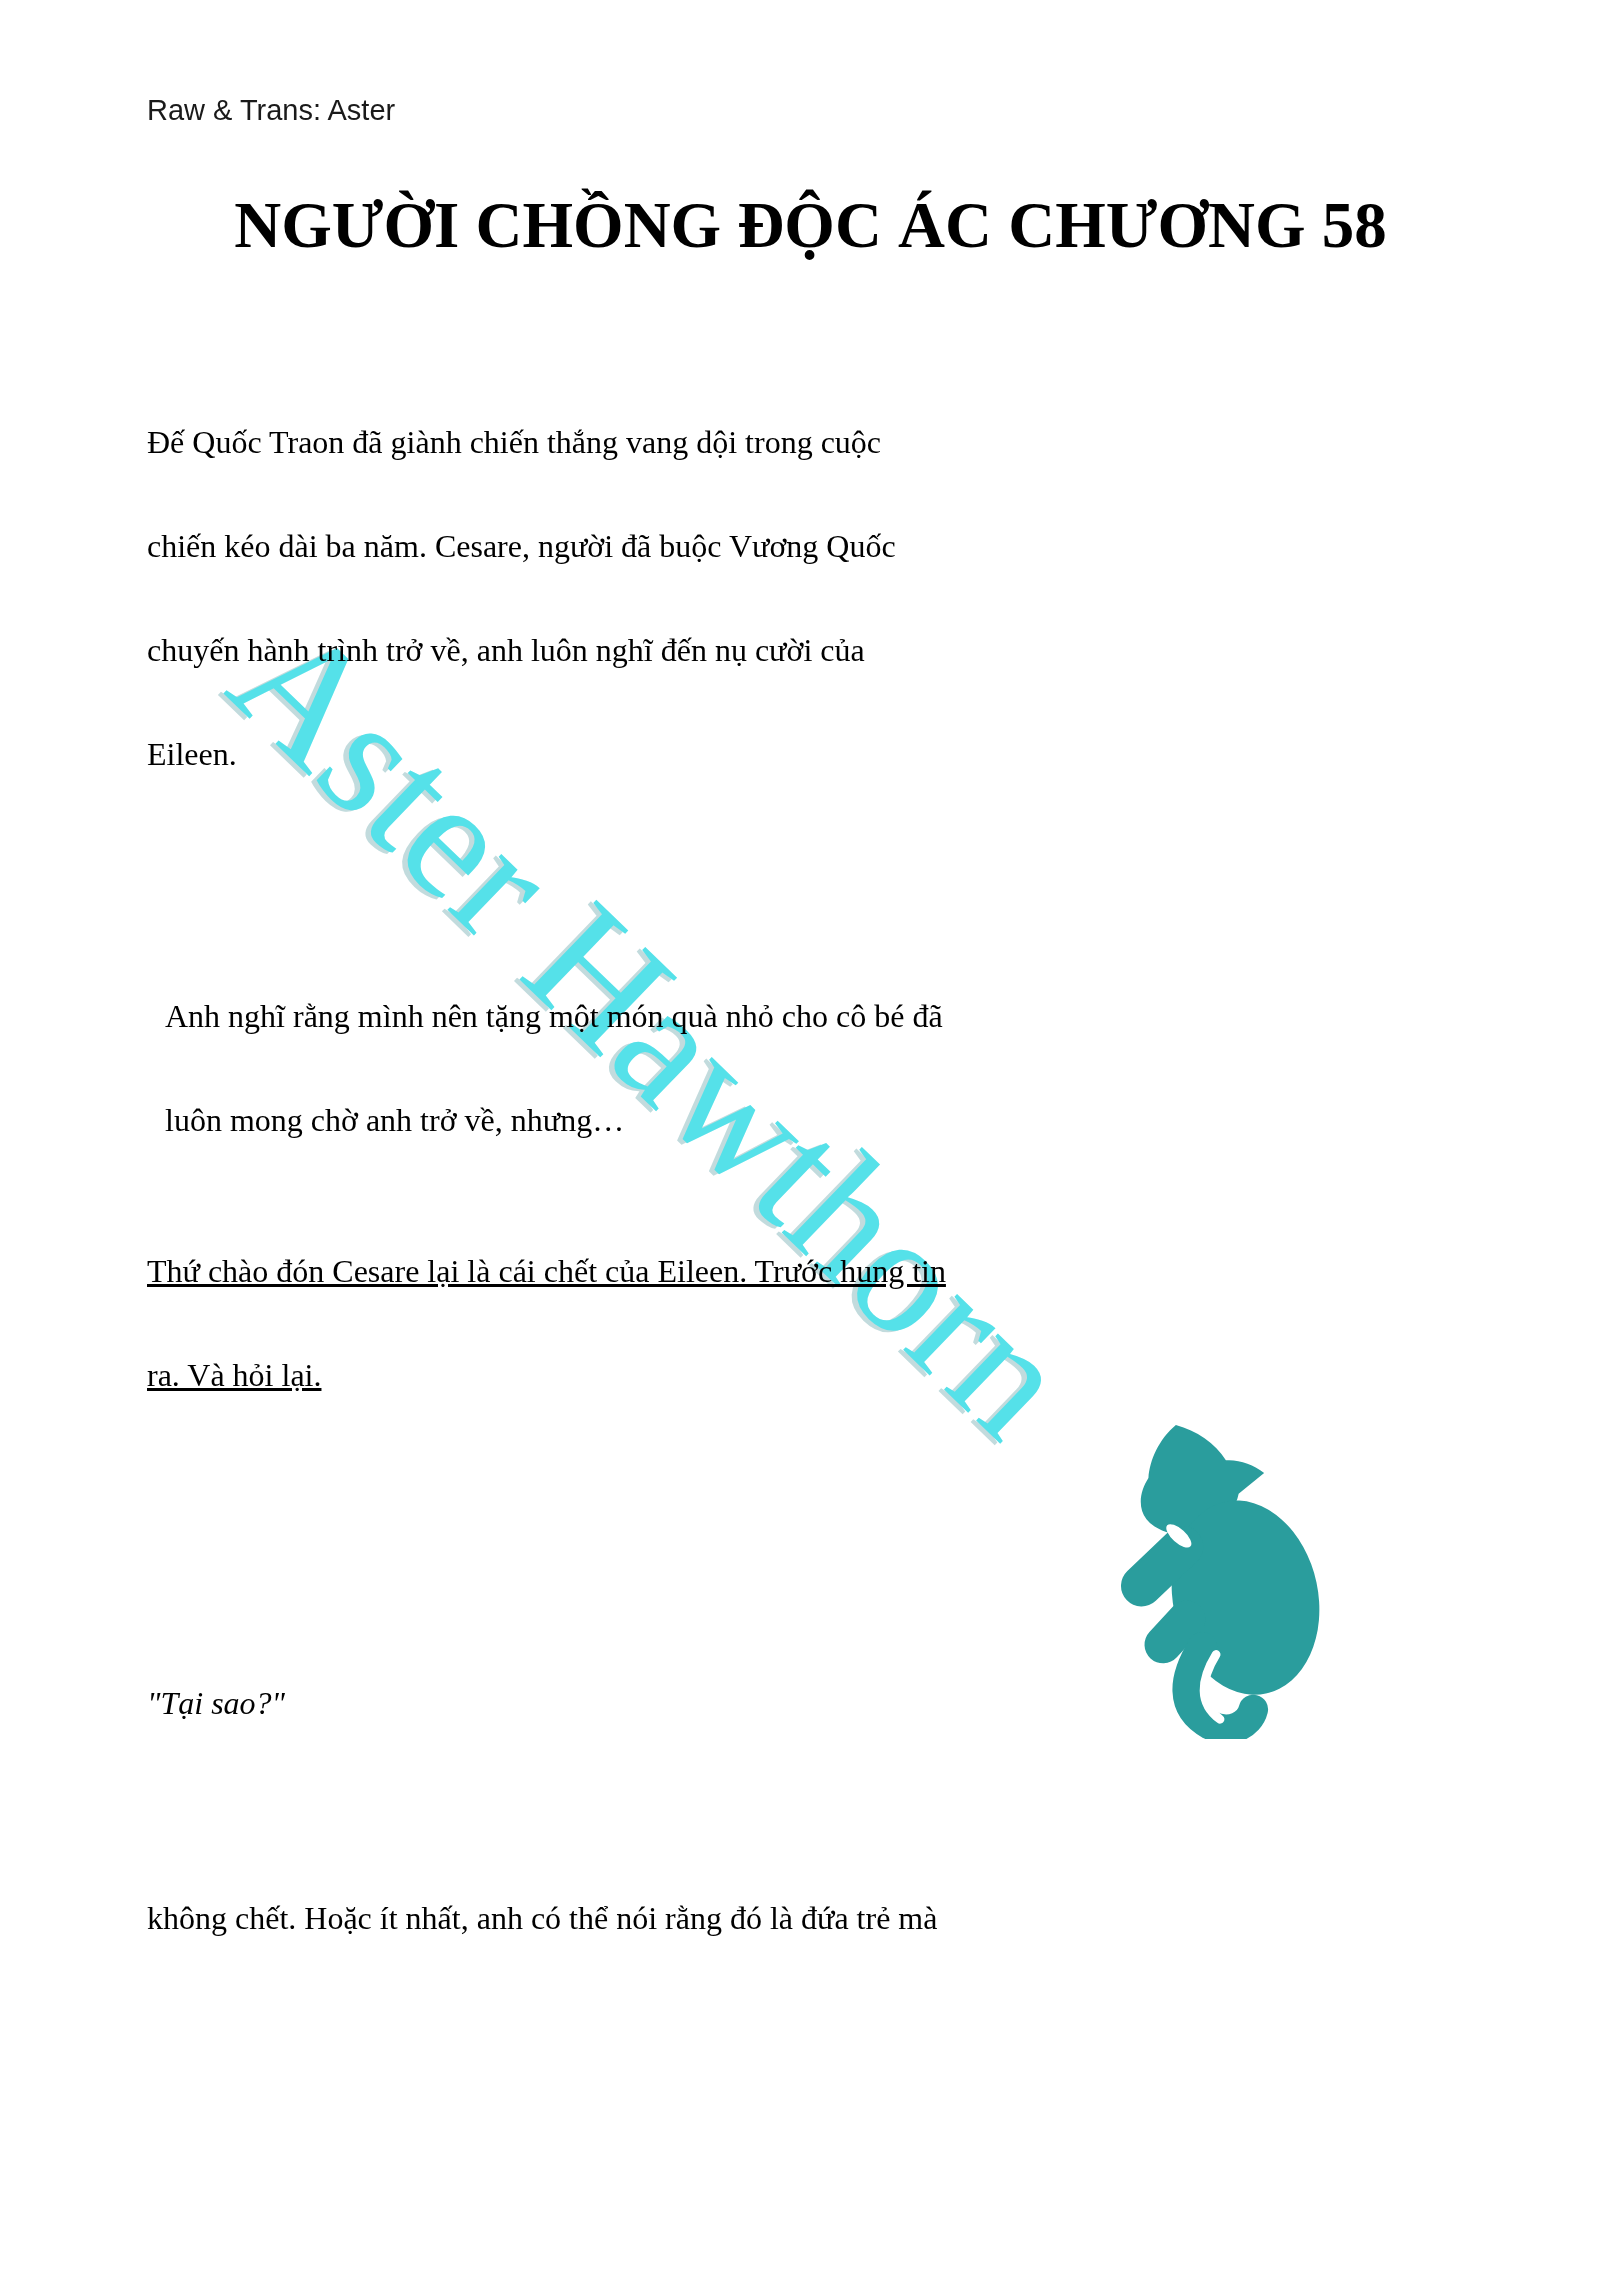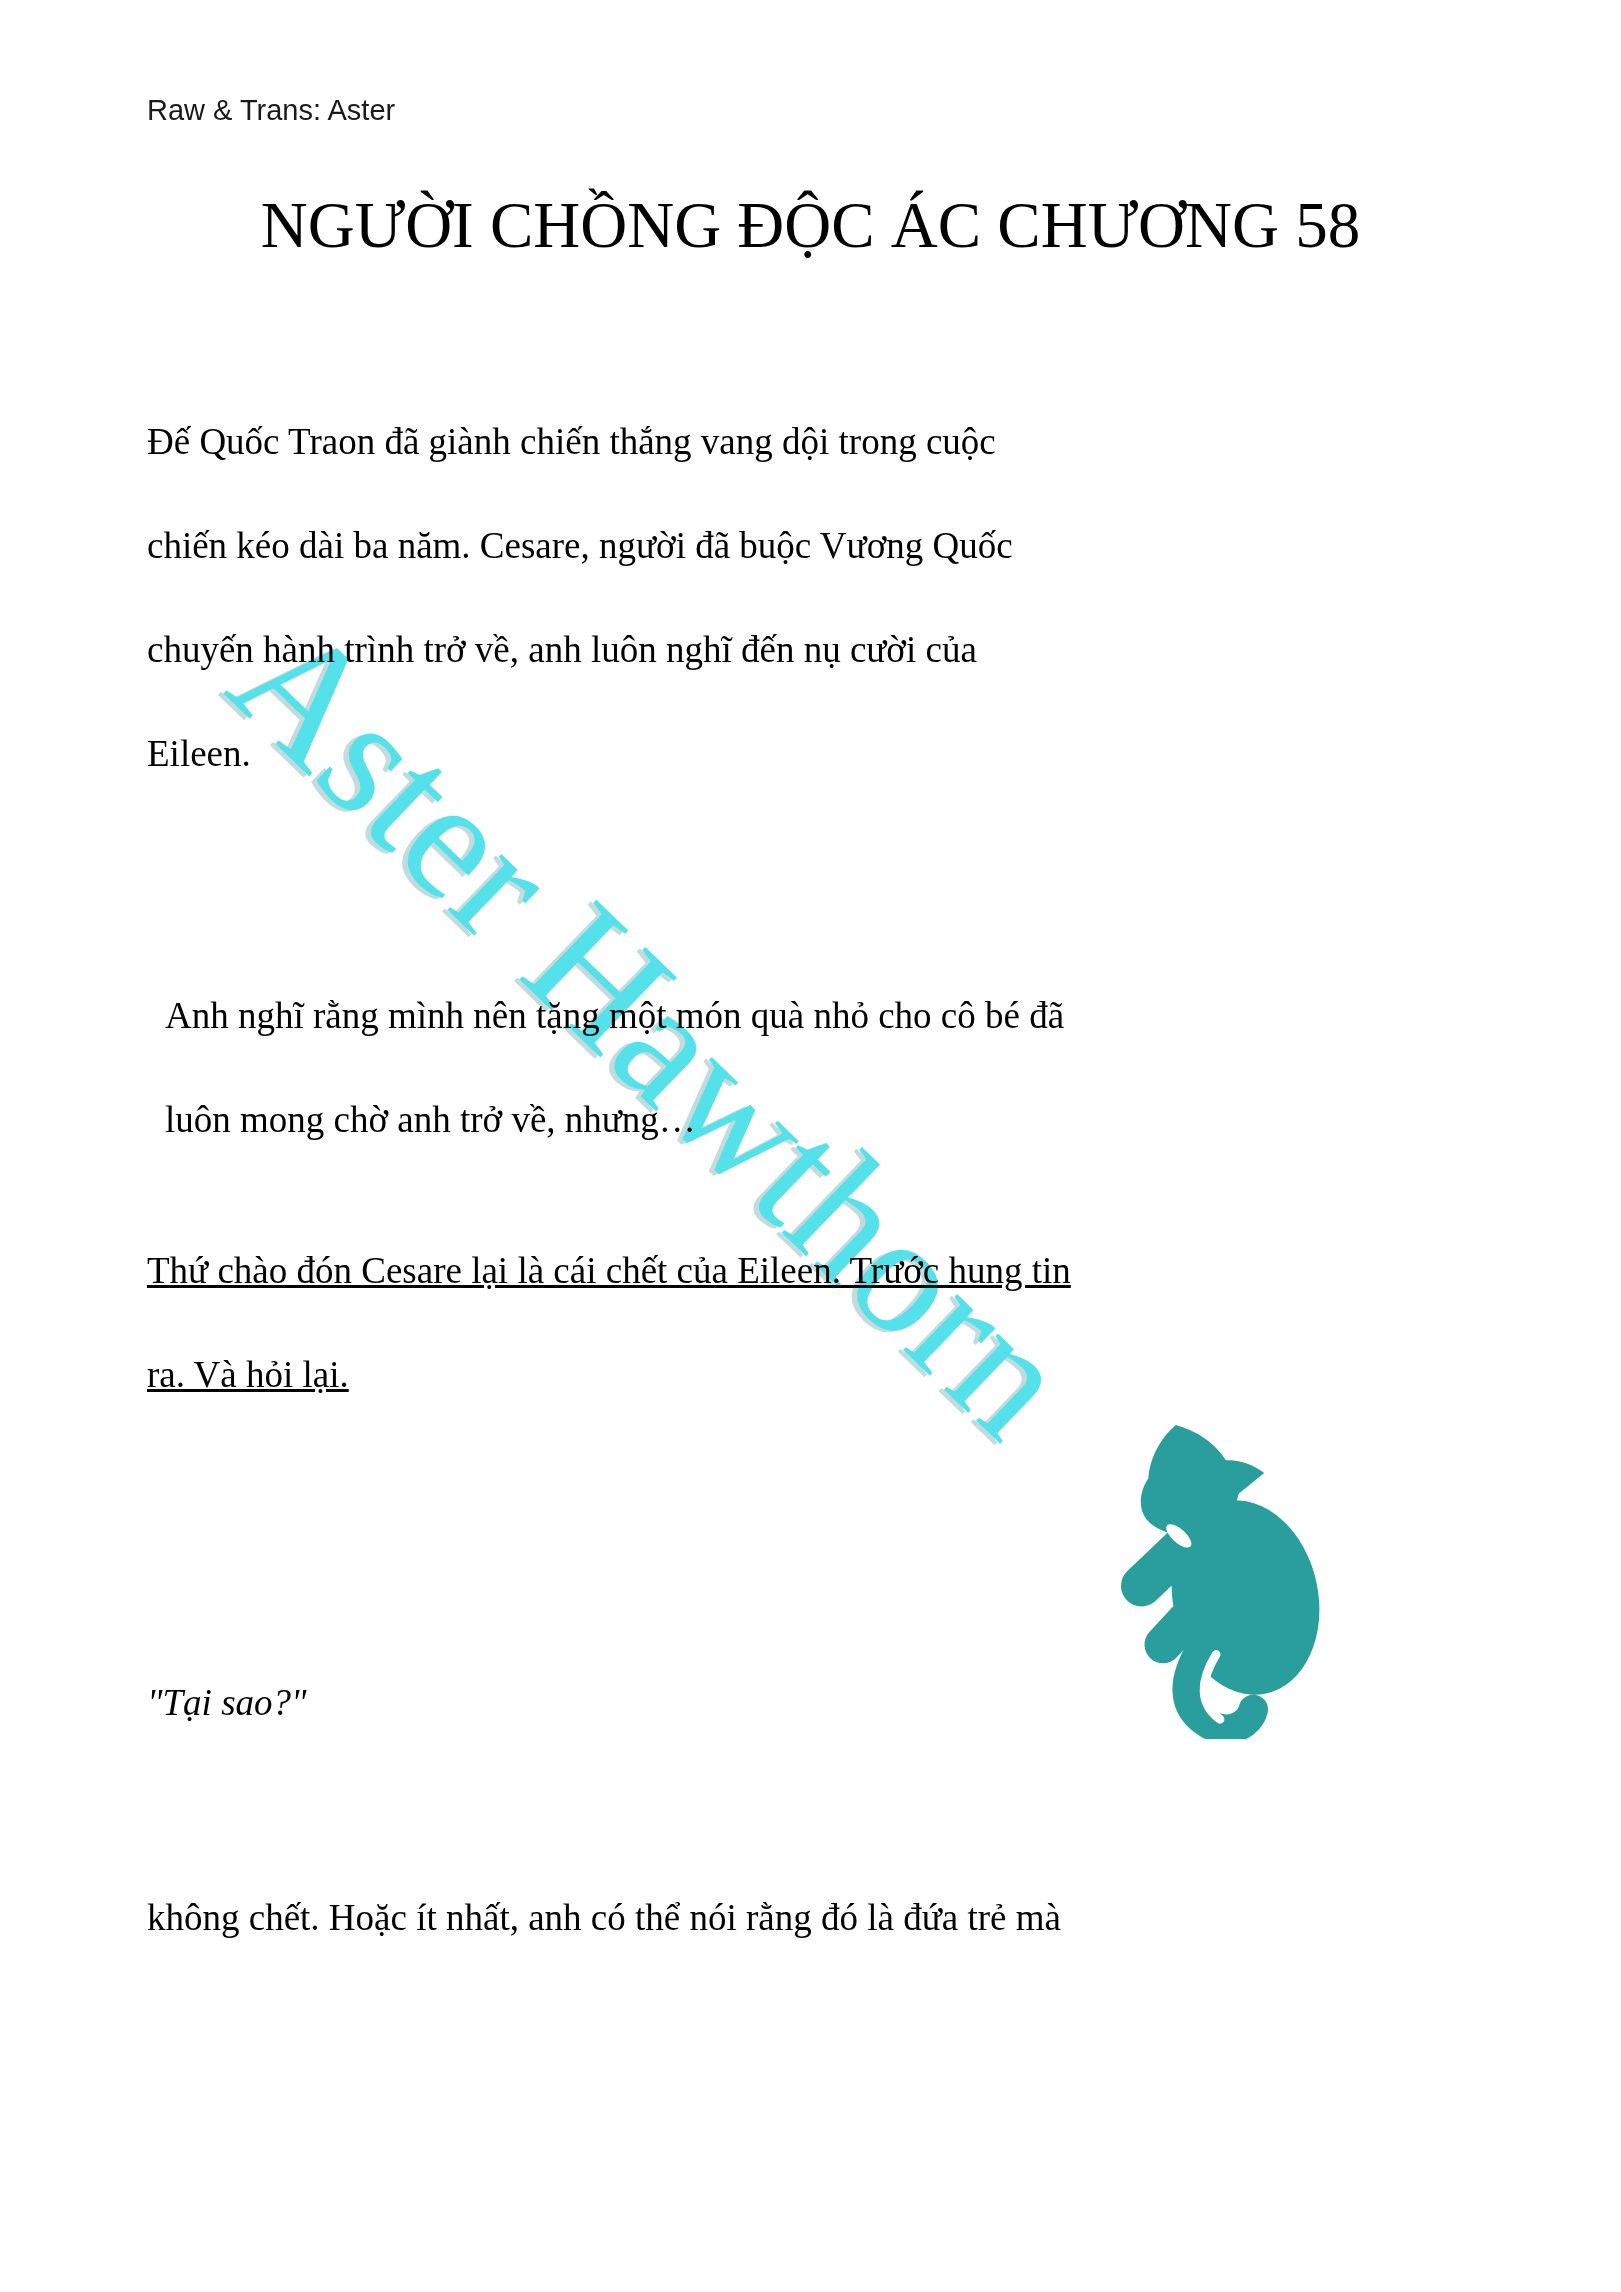--- a/index.html
+++ b/index.html
@@ -24,21 +24,21 @@
     font-family:"Liberation Sans","DejaVu Sans",sans-serif;
     font-size:29px;
     color:#1a1a1a;
     white-space:nowrap;
   }
   .doc-title{
     position:absolute;
     left:0; top:188px;
     width:1621px;
     text-align:center;
-    font-weight:normal;
+    font-weight:bold;
     font-size:65px;
     letter-spacing:0px;
     white-space:nowrap;
   }
   .watermark{
     position:absolute;
     left:323px; top:588px;
     font-size:169px;
     line-height:1.05;
     color:var(--watermark);
@@ -46,21 +46,21 @@
     transform:rotate(44deg);
     transform-origin:0 0;
     text-shadow:-2.9px 4.9px 0 rgba(120,175,180,0.45);
     z-index:1;
     pointer-events:none;
   }
   .para{
     position:absolute;
     left:147px;
     width:1333px;
-    font-size:37px;
+    font-size:32px;
     line-height:104px;
     z-index:2;
   }
   .para .line{white-space:nowrap;}
   .para.italic{font-style:italic;}
   .p1{top:390px;}
   .p2{top:964px;margin-left:18px;}
   .p3{top:1219px;text-decoration:underline;}
   .p4{top:1651px;}
   .p5{top:1866px;}

